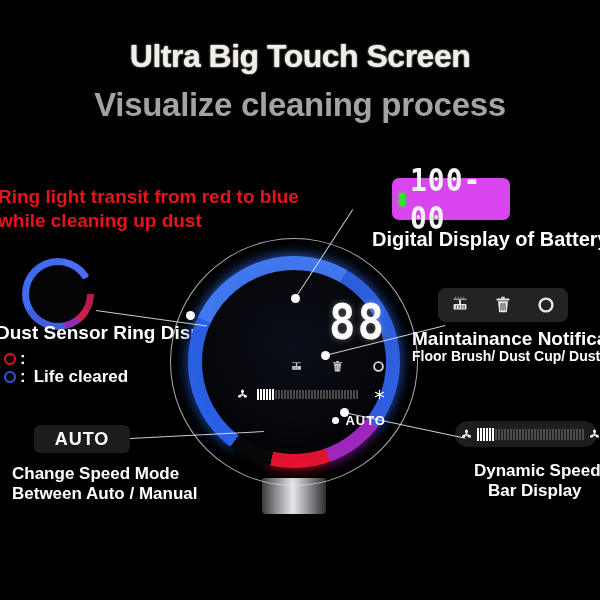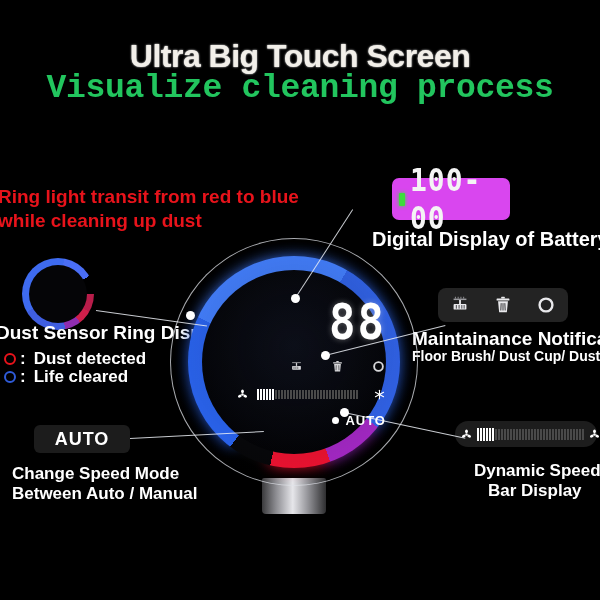--- a/index.html
+++ b/index.html
@@ -17,23 +17,22 @@
     position:absolute; left:0; width:600px; text-align:center;
     font-weight:bold; white-space:nowrap;
   }
   #title-main {
     top:38px; font-size:32px; color:#f2efe9;
     letter-spacing:-0.5px;
     text-shadow:0 0 2px #fff;
     text-align:center;
   }
   #title-sub {
-    top:70px; font-size:33px; color:#22c55e;
+    top:86px; font-size:33px; color:#a3a3a3;
     letter-spacing:-0.3px;
-    font-family:Liberation Mono, monospace;
   }
 
   
   .anno { position:absolute; font-weight:bold; color:#fff; white-space:nowrap; }
   .anno.red { color:#e8131b; }
 
   #anno-ring-transit { left:-2px; top:185px; font-size:19px; line-height:24px; }
   #anno-dust-sensor  { left:-4px; top:322px; font-size:19px; }
   #anno-battery      { left:372px; top:228px; font-size:20px; }
   #anno-maint-1      { left:412px; top:328px; font-size:19px; }
@@ -217,21 +216,20 @@
     <div>Ring light transit from red to blue</div>
     <div>while cleaning up dust</div>
   </div>
 
   <div id="dust-ring-graphic"></div>
   <div class="anno" id="anno-dust-sensor">Dust Sensor Ring Display</div>
 
   <div class="legend-row" id="legend-detected">
     <span class="legend-dot" style="border-color: rgb(232, 19, 27);"></span>
     <span class="legend-colon">:</span>
-    <span>Dust detected</span>
   </div>
   <div class="legend-row" id="legend-cleared">
     <span class="legend-dot blue" style="border-color: rgb(47, 91, 216);"></span>
     <span class="legend-colon">:</span>
     <span>Life cleared</span>
   </div>
 
   <div id="battery-panel">
     <span id="battery-led" style="background: rgb(61, 220, 61);"></span>
     <span id="battery-digits">100-00</span>

